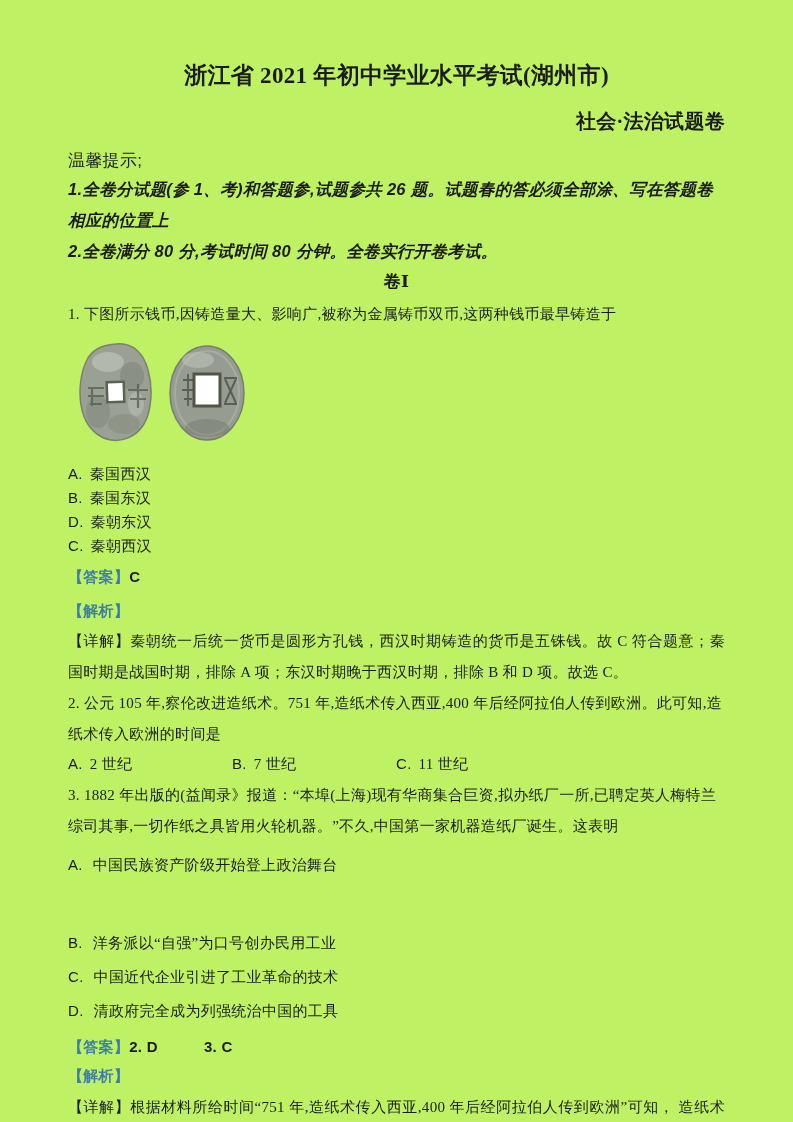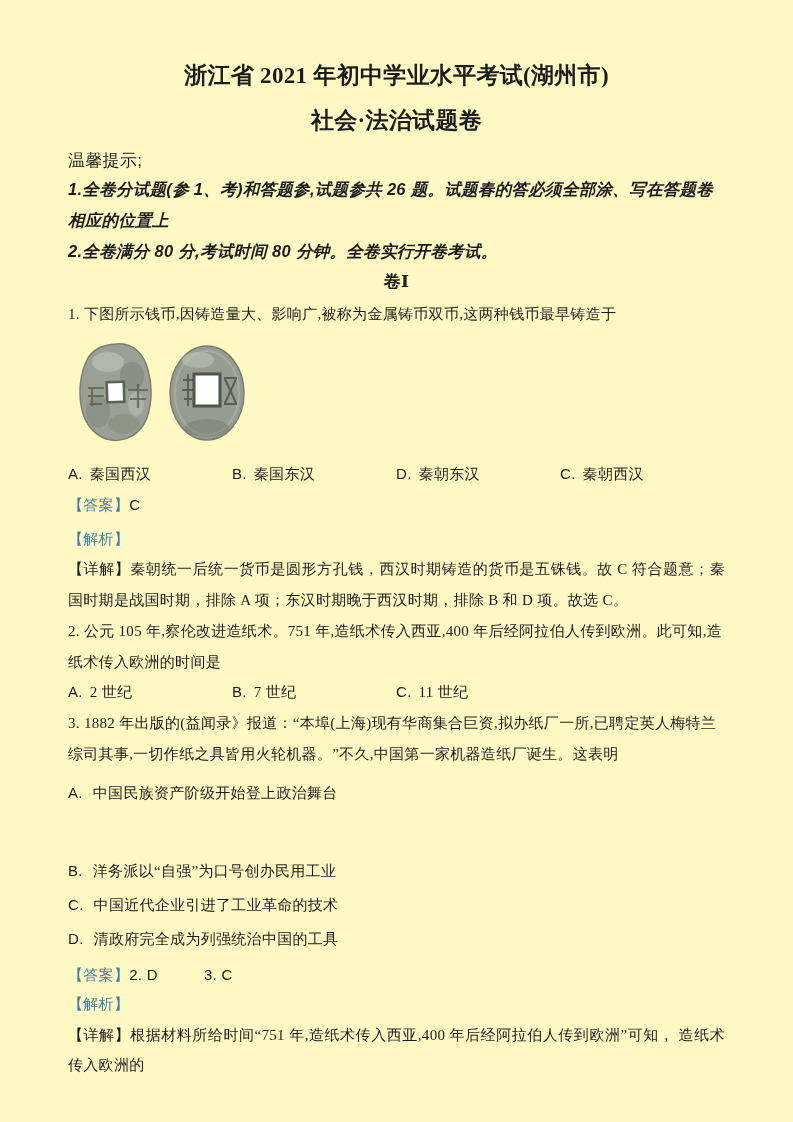--- a/index.html
+++ b/index.html
@@ -1,34 +1,34 @@
 <!DOCTYPE html>
 <html lang="zh" style="--accent: #3e7fa6;"><head>
 <meta charset="utf-8">
 <style>
   html,body{margin:0;padding:0;background:#e8e8e8;}
   .page{
     position:relative;
     width:793px;height:1122px;
     margin:0 auto;
-    background:#fef9c3;
+    background:#bef264;
     box-sizing:border-box;
     padding:60px 68px 0 68px;
     overflow:hidden;
     font-family:"Liberation Serif","DejaVu Serif",serif;
     color:#1c1c1c;
     letter-spacing:0.3px;
   }
   .doc-title{
     font-size:23px;line-height:32px;font-weight:bold;
     text-align:center;margin:0;
   }
   .doc-subtitle{
-    font-size:23px;line-height:30px;font-weight:bold;
-    text-align:center;margin:14px 0 0 0;
+    font-size:20px;line-height:30px;font-weight:bold;
+    text-align:right;margin:14px 0 0 0;
   }
   .notice-heading{
     font-size:17px;line-height:26px;font-weight:normal;
     margin-top:12px;
     font-family:"Liberation Sans","DejaVu Sans",sans-serif;
   }
   .notice-item{
     font-size:16.5px;line-height:31px;font-weight:bold;
     font-family:"Liberation Sans","DejaVu Sans",sans-serif;
     margin:0;
@@ -39,31 +39,31 @@
     text-align:center;margin:0;
   }
   .q-text{font-size:15px;line-height:31px;margin:0;}
   .q1-text{margin-top:2px;}
   .figure-row{
     display:flex;align-items:flex-end;
     margin:16px 0 0 10px;height:100px;
   }
   .coin2-wrap{margin-left:14px;}
   .opt-row{display:flex;margin:0;font-size:15px;}
-  .opt-row-1{margin-top:16px;line-height:24px;}
+  .opt-row-1{margin-top:16px;line-height:24px;flex-direction:column;}
   .opt-row-2{line-height:28px;}
   .opt{width:164px;}
   .opt:last-child{width:auto;flex:1;}
   .opt-label{
     font-family:"Liberation Sans","DejaVu Sans",sans-serif;
     margin-right:7px;
   }
   .opt-stack{font-size:15px;line-height:33px;margin:6px 0 0 0;}
   .opt-stack .opt-label{margin-right:10px;}
-  .ans-line{font-size:15px;line-height:30px;margin:4px 0 0 0;}
+  .ans-line{font-size:15px;line-height:30px;margin:4px 0 0 0;font-weight:bold;}
   .ans-label{color:var(--accent,#3e7fa6);}
   .ans-val{font-family:"Liberation Sans","DejaVu Sans",sans-serif;}
   .ans-gap{margin-left:46px;}
   .detail-para{font-size:15px;line-height:31px;margin:0;text-align:justify;}
   .passage{
     font-size:14.5px;line-height:28px;font-style:italic;
     margin:0;padding-left:28px;color:#2a2a2a;
   }
   .ans-line-23{line-height:22px;margin-top:8px;}
   .analysis-23{line-height:28px;}

